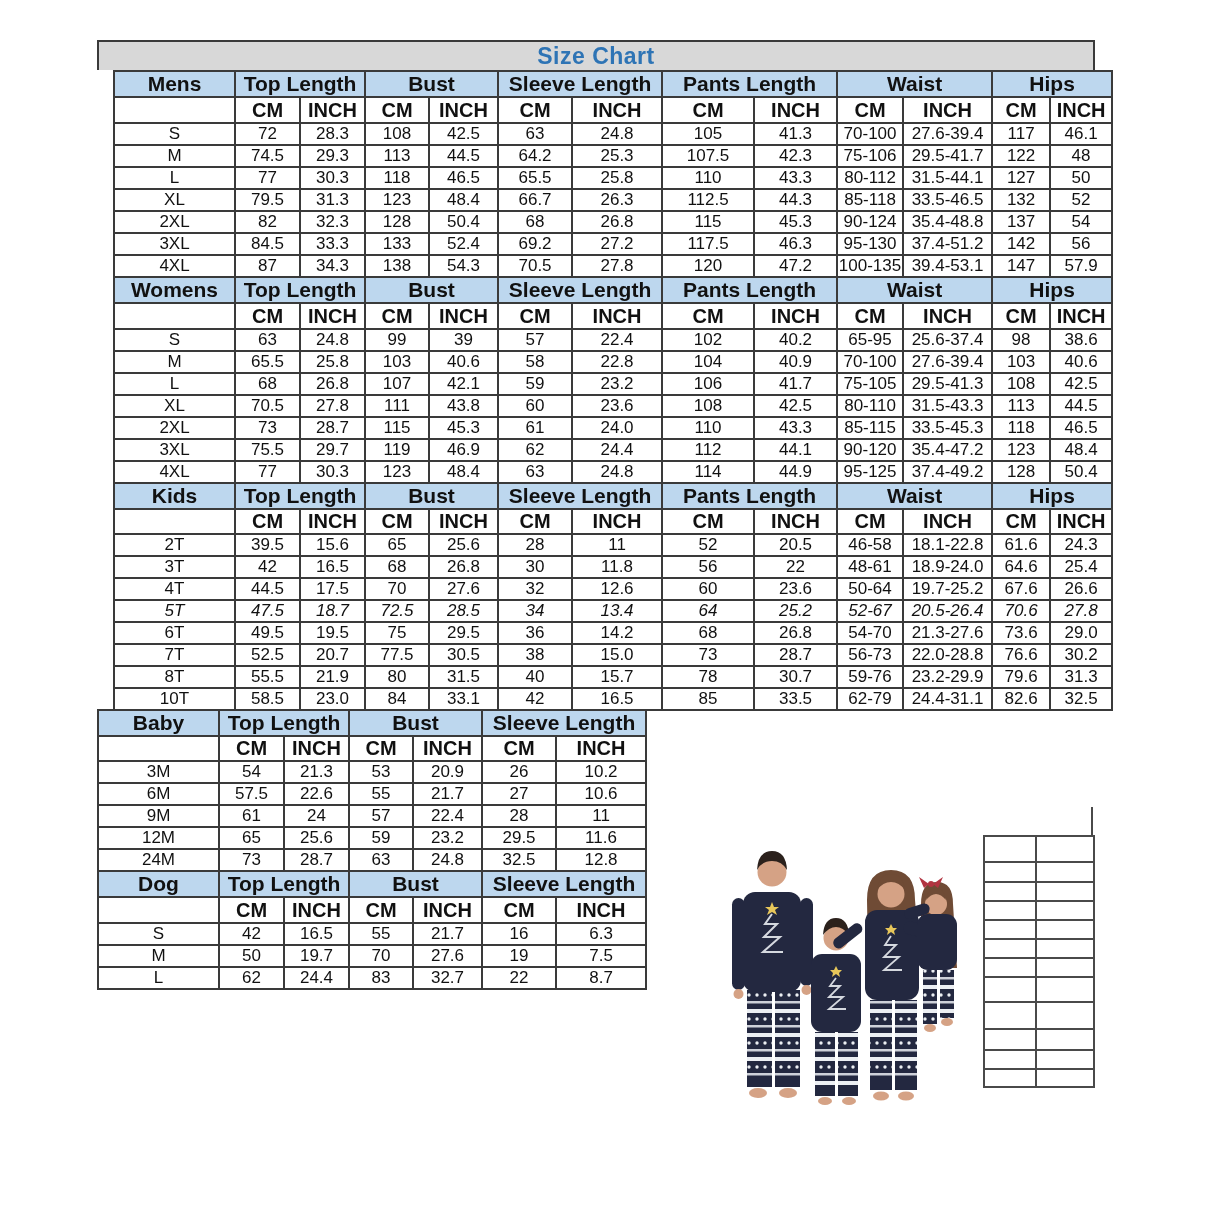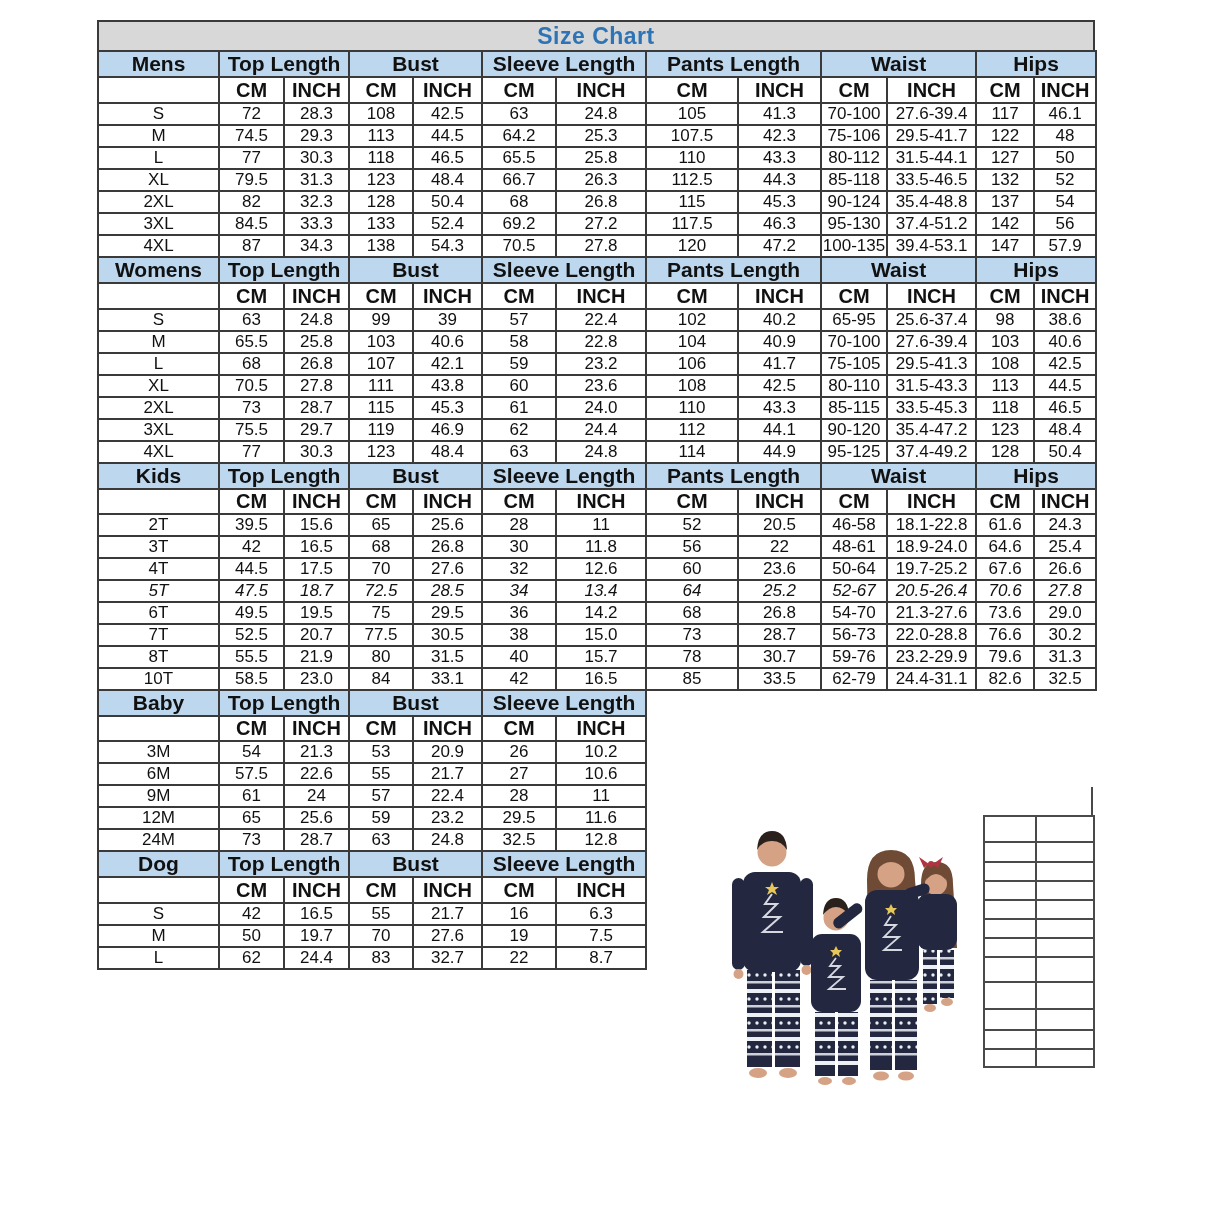--- a/index.html
+++ b/index.html
@@ -1,20 +1,20 @@
 <!DOCTYPE html>
 <html><head>
 <meta charset="utf-8">
 <style>
   html,body{margin:0;padding:0;background:#ffffff;}
   .canvas{
     position:relative;width:1214px;height:1214px;background:#ffffff;overflow:hidden;
     font-family:"Liberation Sans","DejaVu Sans",sans-serif;color:#111;
   }
-  .chart-wrap{position:absolute;left:97px;top:20px;width:998px;}
+  .chart-wrap{position:absolute;left:97px;top:40px;width:998px;}
   .title-bar{
     height:28px;border:2px solid #3a3a3a;border-bottom:none;
     background:#d8d8d8;color:#2e74b5;font-weight:bold;font-size:23px;
     text-align:center;line-height:29px;letter-spacing:.5px;
   }
   table.sz{border-collapse:collapse;table-layout:fixed;}
   table.sz td{
     border:2px solid #3a3a3a;text-align:center;padding:0;
     overflow:hidden;white-space:nowrap;vertical-align:middle;
   }
@@ -28,21 +28,21 @@
   .photo{position:absolute;left:608px;top:798px;width:272px;height:294px;}
 </style>
 </head>
 <body>
 
 <div class="canvas">
   <div class="chart-wrap">
 
     <div class="title-bar">Size Chart</div>
 
-    <table class="sz" id="main-table" style="width:998px;">
+    <table class="sz" id="main-table" style="width:998px;margin-left:16px;">
         <colgroup>
           <col style="width: 121px;">
           <col style="width: 65px;">
           <col style="width: 65px;">
           <col style="width: 64px;">
           <col style="width: 69px;">
           <col style="width: 74px;">
           <col style="width: 90px;">
           <col style="width: 92px;">
           <col style="width: 83px;">

